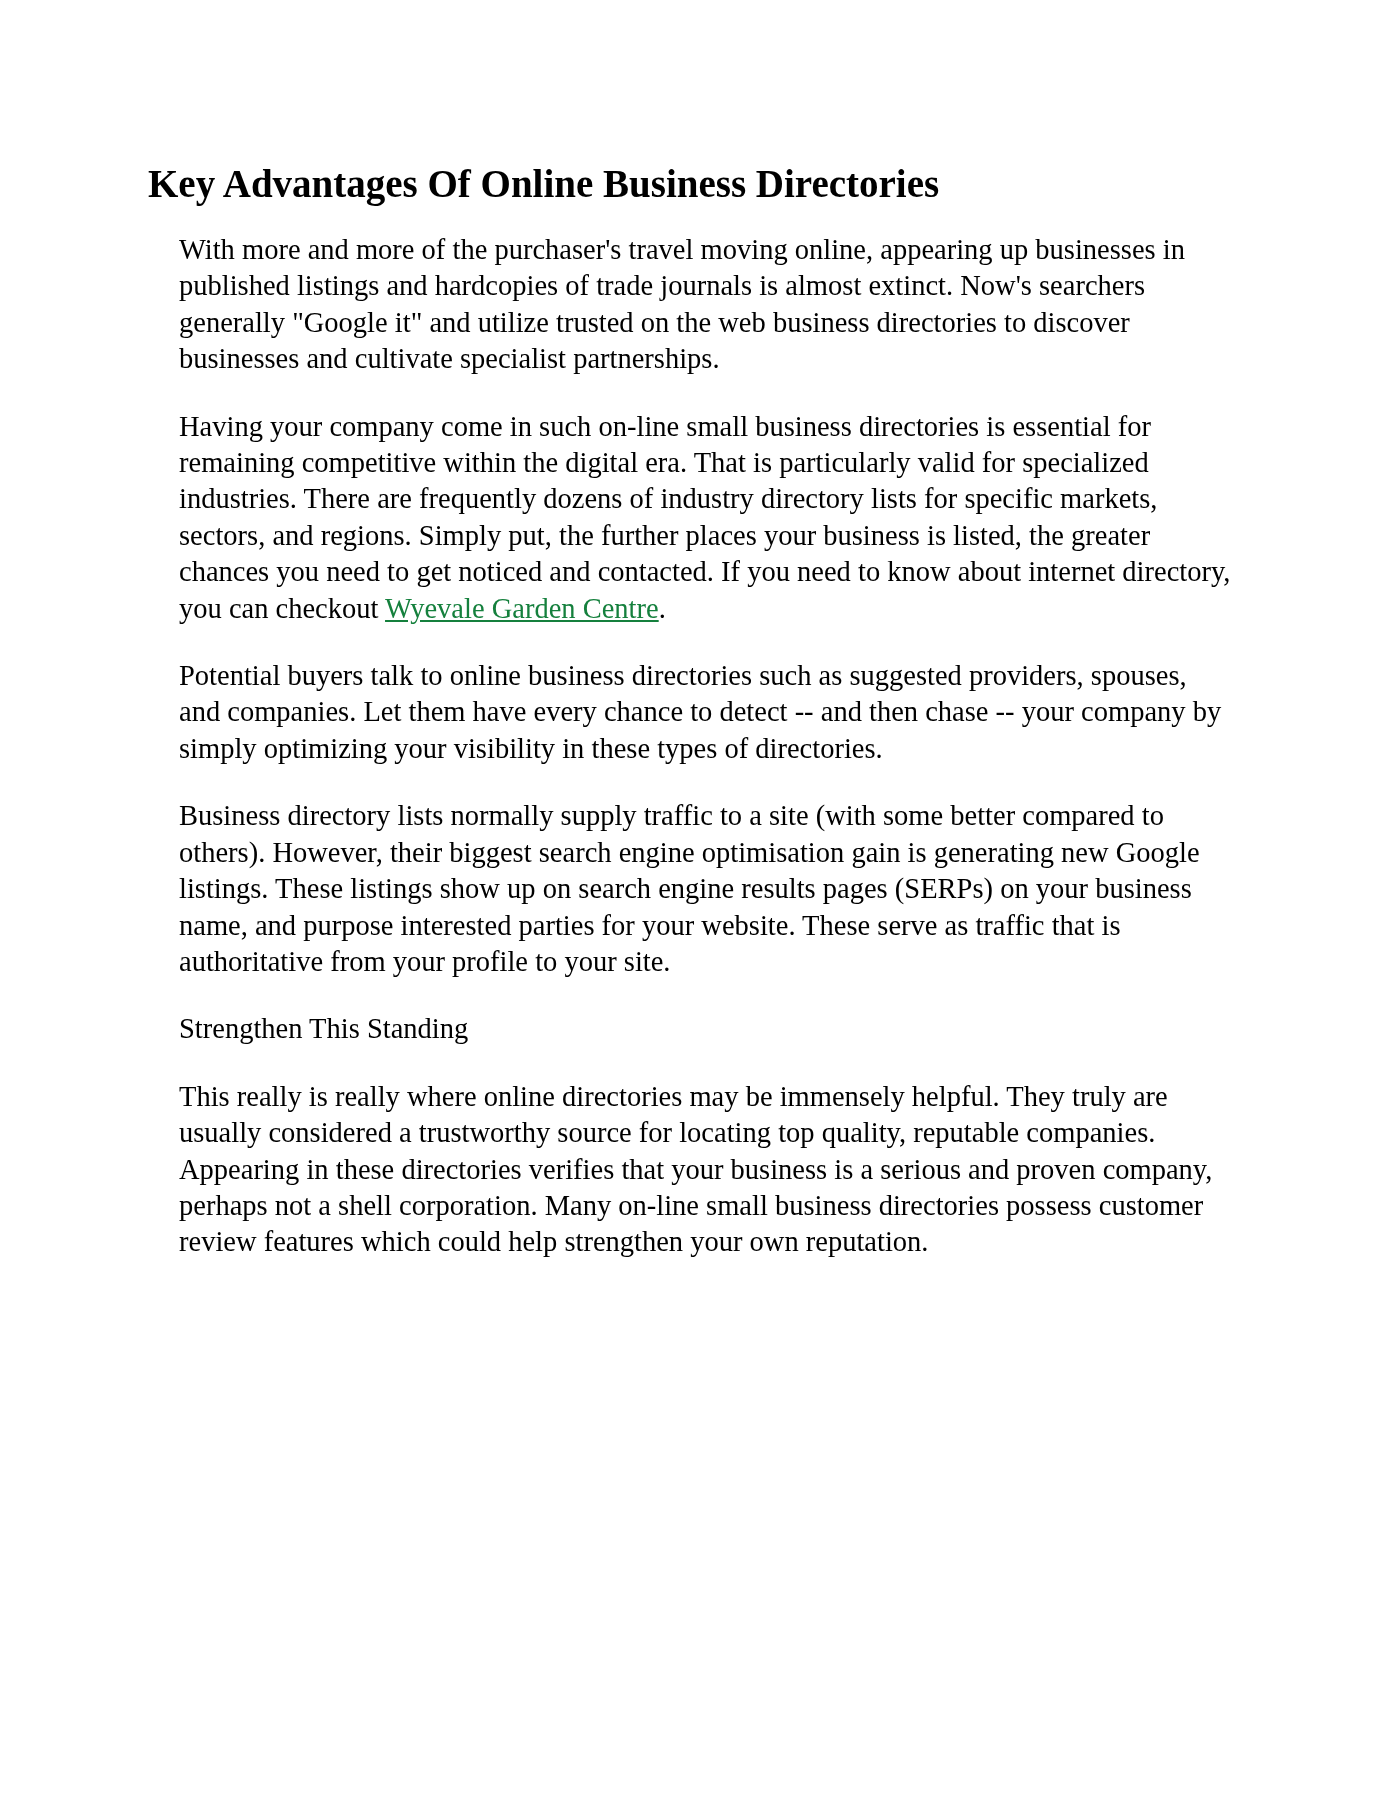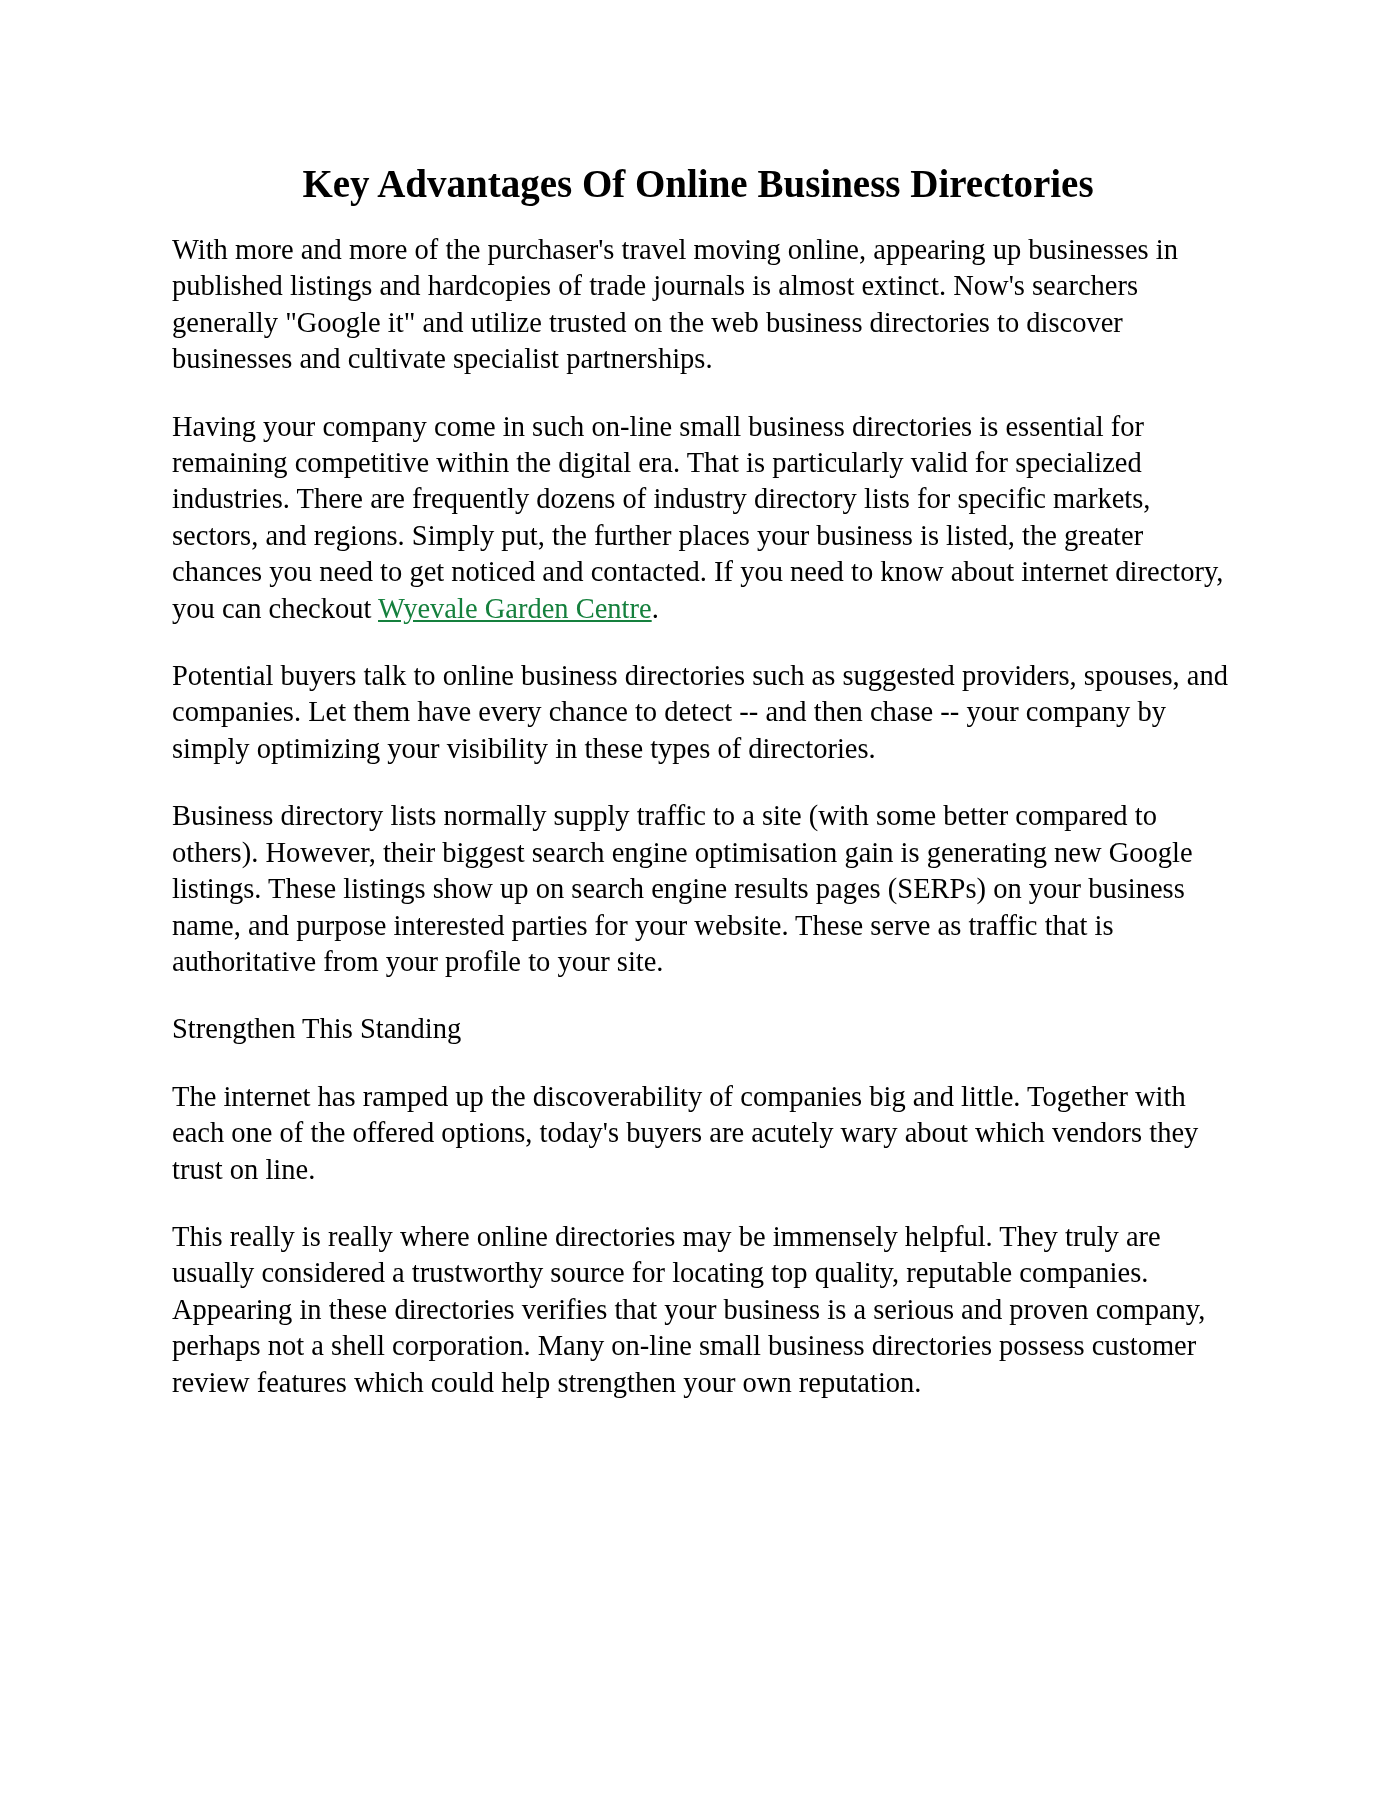--- a/index.html
+++ b/index.html
@@ -1,28 +1,27 @@
 <!DOCTYPE html>
 <html><head>
 <meta charset="utf-8">
 <style>
   html, body { margin:0; padding:0; background:#ffffff; }
   body { width:1391px; height:1800px; position:relative; overflow:hidden;
          font-family:"Liberation Serif", "DejaVu Serif", serif; color:#000; }
   .page { position:absolute; left:163px; top:160px; width:1070px; }
-  h1 { font-size:39px; font-weight:bold; text-align:center; margin:0 0 24px 0;
+  h1 { font-size:39px; font-weight:bold; text-align:left; margin:0 0 24px 0;
        line-height:48px; letter-spacing:0; width:1100px; margin-left:-15px; }
-  p { font-size:28.5px; line-height:36.4px; margin:0 0 31px 9px; }
+  p { font-size:28.5px; line-height:36.4px; margin:0 0 31px 16px; }
   a { color:#15803d; text-decoration:underline; }
 </style>
 </head>
 <body>
 
 <div class="page">
   <h1>Key Advantages Of Online Business Directories</h1>
   <p>With more and more of the purchaser's travel moving online, appearing up businesses in published listings and hardcopies of trade journals is almost extinct. Now's searchers generally "Google it" and utilize trusted on the web business directories to discover businesses and cultivate specialist partnerships.</p>
   <p><span>Having your company come in such on-line small business directories is essential for remaining competitive within the digital era. That is particularly valid for specialized industries. There are frequently dozens of industry directory lists for specific markets, sectors, and regions. Simply put, the further places your business is listed, the greater chances you need to get noticed and contacted. If you need to know about internet directory, you can checkout </span><a href="#">Wyevale Garden Centre</a><span>.</span></p>
   <p>Potential buyers talk to online business directories such as suggested providers, spouses, and companies. Let them have every chance to detect -- and then chase -- your company by simply optimizing your visibility in these types of directories.</p>
   <p>Business directory lists normally supply traffic to a site (with some better compared to others). However, their biggest search engine optimisation gain is generating new Google listings. These listings show up on search engine results pages (SERPs) on your business name, and purpose interested parties for your website. These serve as traffic that is authoritative from your profile to your site.</p>
   <p>Strengthen This Standing</p>
-  <p>The internet has ramped up the discoverability of companies big and little. Together with each one of the offered options, today's buyers are acutely wary about which vendors they trust on line.</p>
   <p>This really is really where online directories may be immensely helpful. They truly are usually considered a trustworthy source for locating top quality, reputable companies. Appearing in these directories verifies that your business is a serious and proven company, perhaps not a shell corporation. Many on-line small business directories possess customer review features which could help strengthen your own reputation.</p>
 </div>
 
 </body></html>

